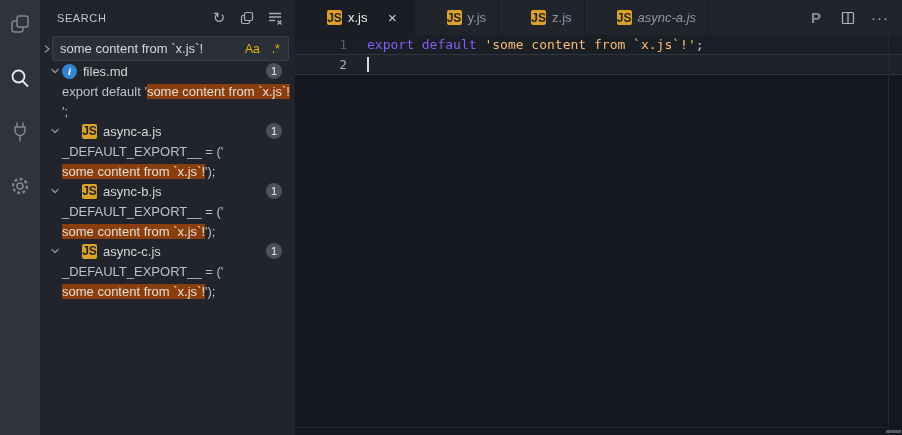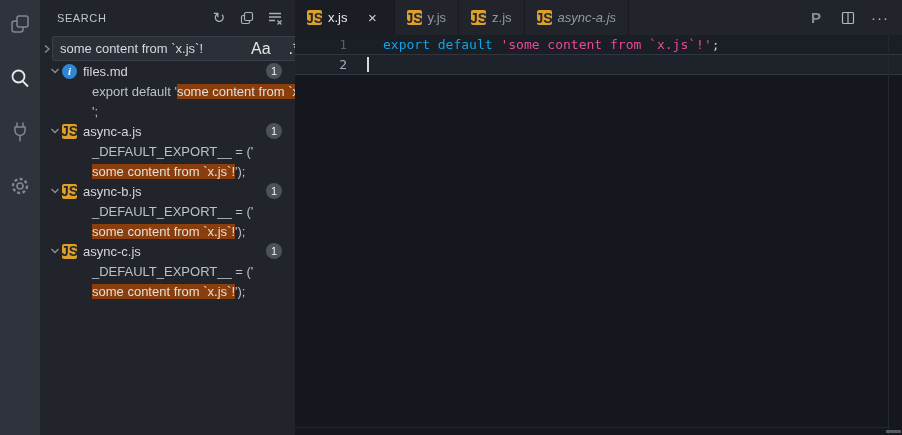--- a/index.html
+++ b/index.html
@@ -17,32 +17,32 @@
   .sidebar{ width:255px; background:#21242b; flex:none; display:flex; flex-direction:column; }
   .sb-header{ height:32px; display:flex; align-items:center; padding:4px 8px 0 17px; }
   .sb-title{ font-size:11px; letter-spacing:.6px; color:#c0c5cc; }
   .sb-actions{ margin-left:auto; display:flex; align-items:center; gap:4px; }
   .sb-action{ width:24px; height:22px; display:flex; align-items:center; justify-content:center; color:#a9afb7; font-size:15px; cursor:pointer; border-radius:3px;}
   
   .search-row{ display:flex; align-items:center; padding:4px 8px 0 2px; }
   .toggle-replace{ width:14px; display:flex; justify-content:center; color:#8b9199; cursor:pointer; }
   .input-box{ flex:1; height:25px; background:#2b2f37; border:1px solid #3a3f49; border-radius:2px; display:flex; align-items:center; padding:0 5px 0 7px; }
   .input-box input{ flex:1; min-width:0; background:transparent; border:none; outline:none; color:#d6d9de; font-size:13px; font-family:"Liberation Sans",sans-serif; }
-  .opt{ color:#e5e5e5; font-size:16px; padding:1px 3px; margin-left:12px; cursor:pointer; border-radius:2px;}
+  .opt{ color:#eab308; font-size:12px; padding:1px 3px; margin-left:6px; cursor:pointer; border-radius:2px;}
   .summary{ padding:11px 0 5px 18px; color:#c2c6cd; }
   
   .tree{ flex:1; overflow:hidden; }
   .frow{ height:20px; display:flex; align-items:center; padding-left:7px; cursor:pointer; }
   .chev{ width:15px; flex:none; display:flex; align-items:center; justify-content:center; color:#8b9199; }
   .ficon{ width:15px; height:15px; flex:none; margin-right:6px; display:flex; align-items:center; justify-content:center; }
   .ficon.md{ background:#2f86d2; color:#fff; border-radius:50%; font:italic bold 11px "Liberation Serif", serif; }
-  .ficon.js{ background:#dca02b; color:#23262d; border-radius:2px; font-size:14px; font-weight:bold; }
+  .ficon.js{ background:#dca02b; color:#23262d; border-radius:2px; font-size:12px; font-weight:bold;margin-left:20px; }
   .fname{ color:#d4d7dc; white-space:pre; }
   .badge{ margin-left:auto; margin-right:13px; min-width:16px; height:16px; padding:0 4px; border-radius:9px; background:#4d525a; color:#eff1f3; font-size:11px; display:flex; align-items:center; justify-content:center; }
-  .mrow{ height:20px; display:flex; align-items:center; padding-left:52px; color:#bcc0c7; white-space:pre; cursor:pointer; }
+  .mrow{ height:20px; display:flex; align-items:center; padding-left:22px; color:#bcc0c7; white-space:pre; cursor:pointer; }
   .hl{ background:#8a3e0e; color:#e3ddd4; }
   
   .editorgroup{ flex:1; display:flex; flex-direction:column; min-width:0; }
   .tabbar{ height:35px; background:#21252b; flex:none; display:flex; align-items:stretch; }
   .tab{ display:flex; align-items:center; padding:0 12px; gap:6px; border-right:1px solid #181b21; color:#9298a1; cursor:pointer; white-space:nowrap; }
   .tab.active{ background:#1a1d24; color:#e8eaee; }
   .tab .ficon{ margin-right:0; }
   .tab.preview .tab-label{ font-style:italic; }
   .tab-close{ margin-left:10px; width:18px; height:18px; display:flex; align-items:center; justify-content:center; color:#cfd3d9; font-size:15px; border-radius:3px; cursor:pointer; }
   .tab-actions{ margin-left:auto; display:flex; align-items:center; gap:8px; padding-right:10px; }
@@ -50,22 +50,22 @@
   .prettier-p{ font-weight:bold; font-size:15px; color:#868c95; }
   .dots{ font-size:15px; letter-spacing:1px; color:#b0b6be; }
   
   .editor{ flex:1; position:relative; background:#14171d; font-family:"DejaVu Sans Mono", monospace; font-size:13px; }
   .code-line{ display:flex; align-items:center; height:19px; }
   .code-line.l1{ background:#1a1e25; }
   .code-line.l2{ background:#1e222a; border-top:1px solid #31353e; border-bottom:1px solid #31353e; height:21px; }
   .ln{ width:52px; flex:none; text-align:right; color:#565e69; }
   .ln.active{ color:#a6aeb9; }
   .code-text{ padding-left:20px; white-space:pre; }
-  .tok-keyword{ color:#0ea5e9;margin-left:16px; }
-  .tok-string{ color:#ec4899; }
+  .tok-keyword{ color:#8b5cf6; }
+  .tok-string{ color:#fdba74; }
   .tok-punct{ color:#c2c7cf; }
   .cursor{ display:inline-block; width:2px; height:15px; background:#d7dbe0; vertical-align:middle; margin-left:20px; }
   .sb-vline{ position:absolute; top:0; bottom:0; right:13px; width:1px; background:#24272e; }
   .sb-hline{ position:absolute; left:0; right:13px; bottom:7px; height:1px; background:#24272e; }
   .sb-thumb{ position:absolute; right:1px; bottom:2px; width:15px; height:3px; background:#565b63; }
   svg{ display:block; }
 </style>
 </head>
 <body>
 

